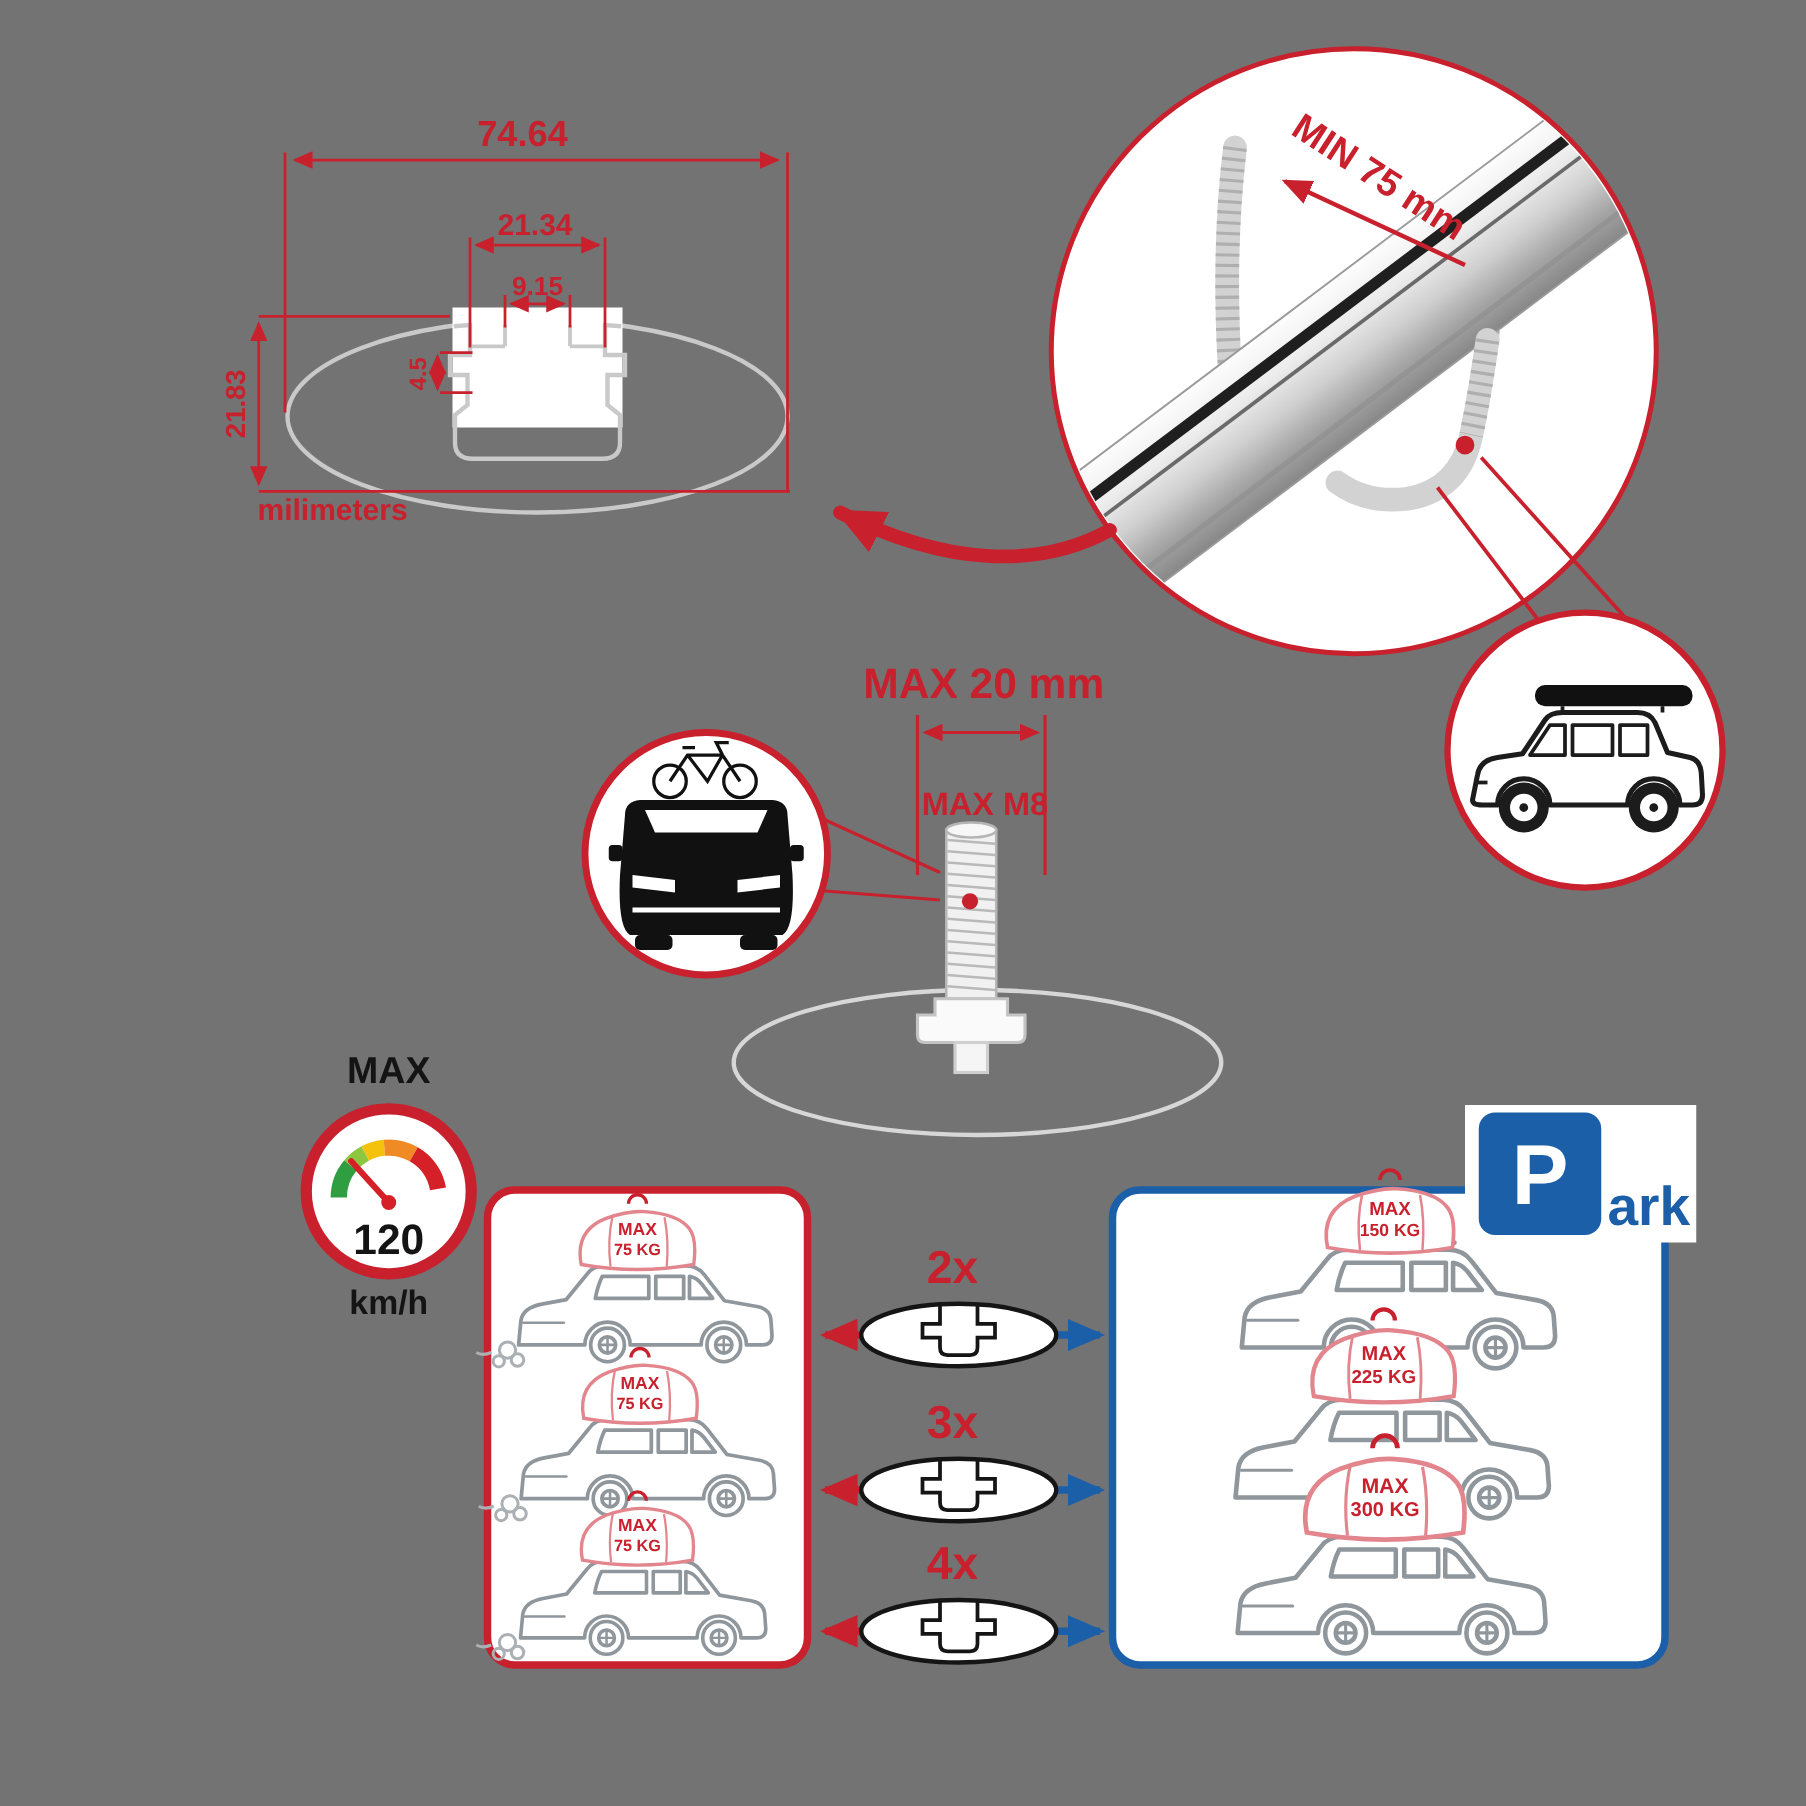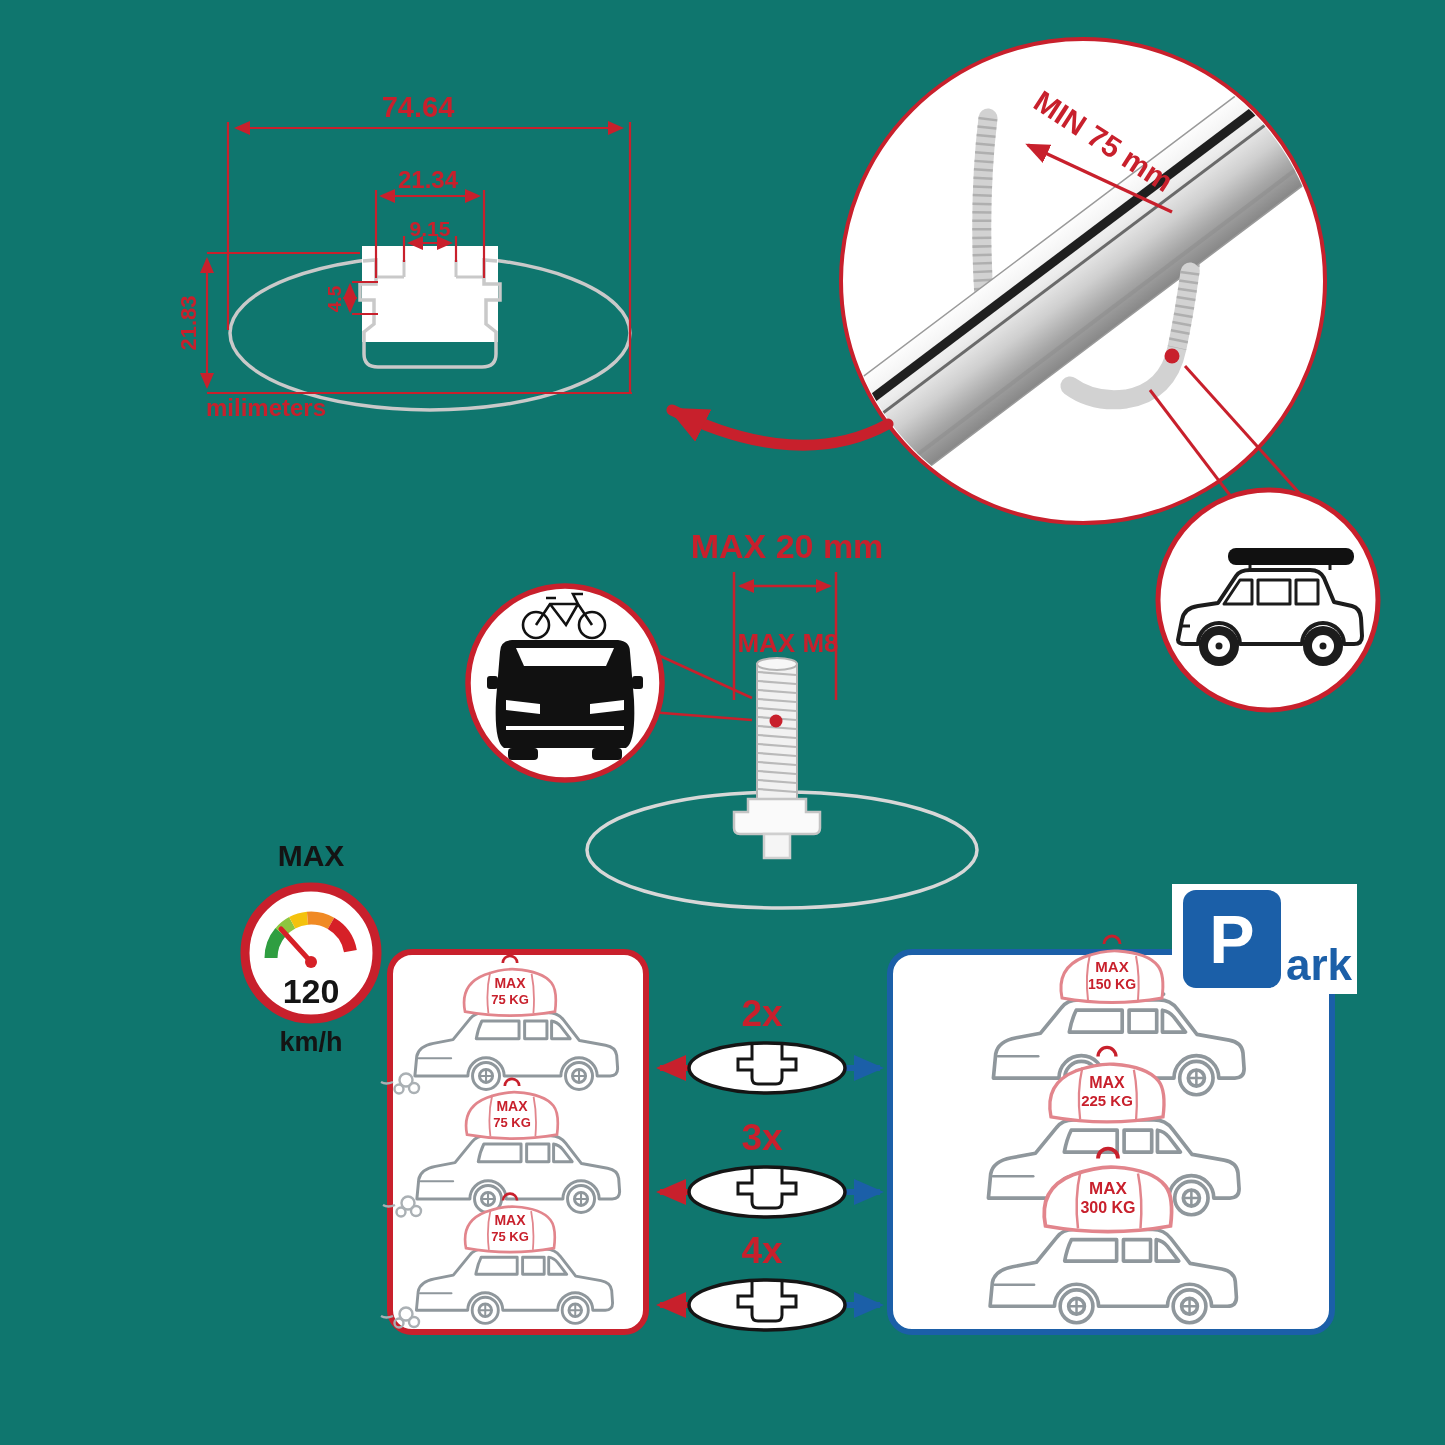--- a/index.html
+++ b/index.html
@@ -1,16 +1,16 @@
 <!DOCTYPE html>
 <html><head>
 <meta charset="utf-8">
 <style>
   html,body{margin:0;padding:0;background:#ffffff;}
-  #stage{position:relative;width:1445px;height:1445px;background:#0f766e;overflow:hidden;}
+  #stage{position:relative;width:1445px;height:1445px;background:#737373;overflow:hidden;}
   svg{position:absolute;left:0;top:0;}
   text{font-family:"Liberation Sans", sans-serif;font-weight:700;}
   .red{fill:#c8202c;}
   .blk{fill:#141414;}
   .blue{fill:#1b5fa8;}
   .white{fill:#ffffff;}
 </style>
 </head>
 <body>
 

